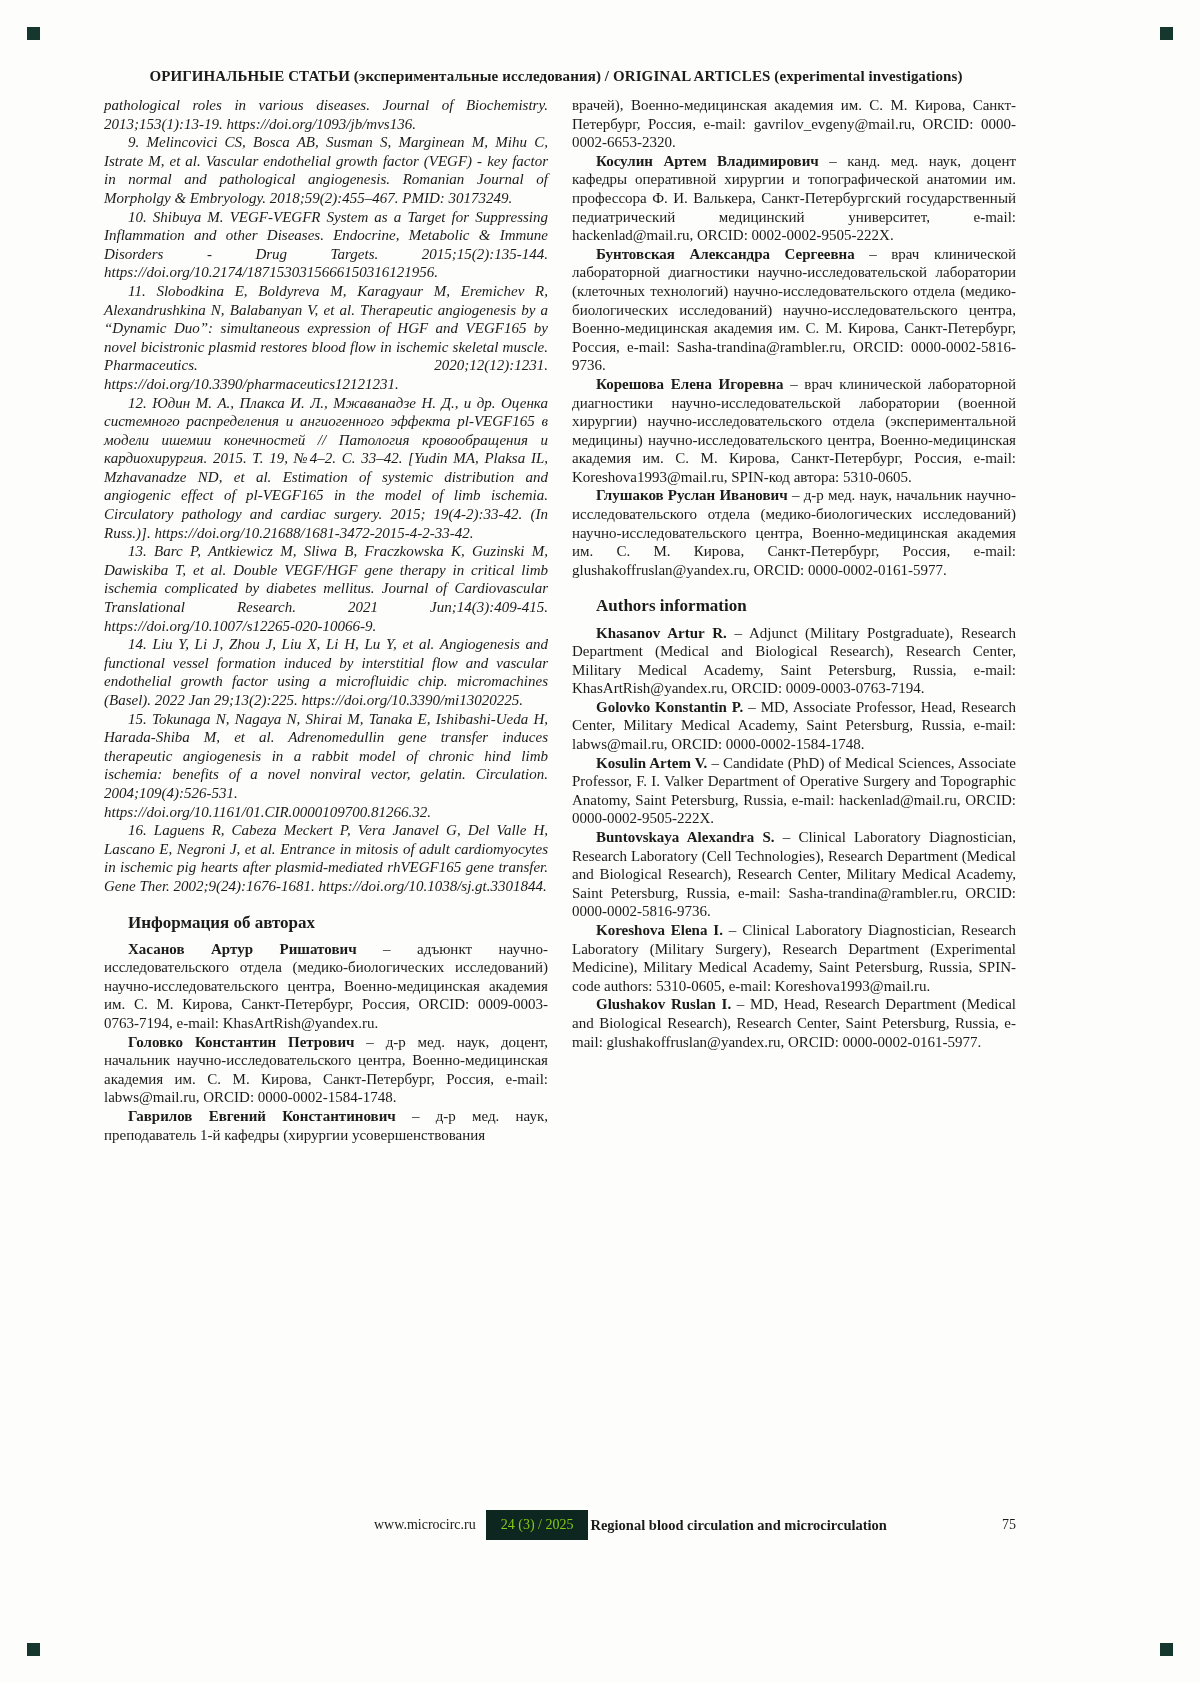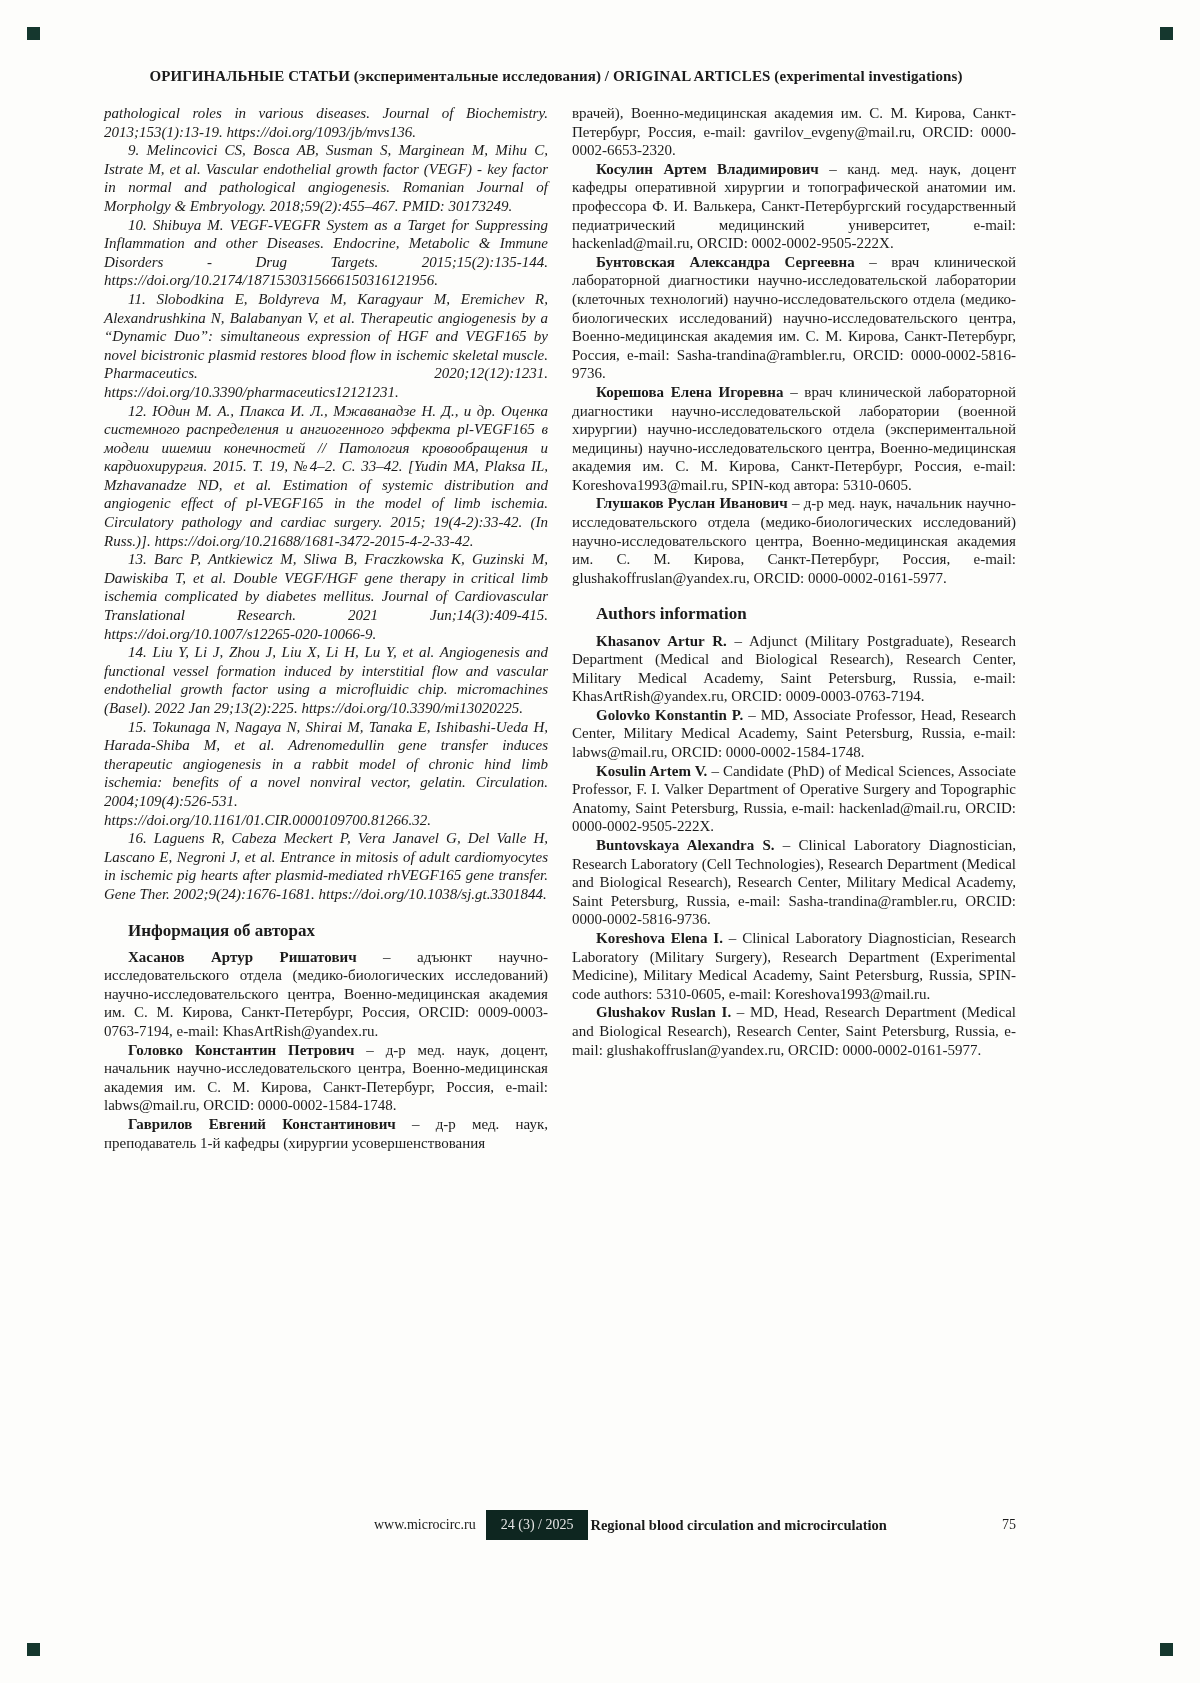--- a/index.html
+++ b/index.html
@@ -17,21 +17,21 @@
   .c-bl{ left:27px; bottom:27px; }
   .c-br{ right:27px; bottom:27px; }
 
   .header {
     position:absolute; top:68px; left:100px; width:912px;
     text-align:center; font-weight:bold; font-size:15px;
     letter-spacing:0.1px;
   }
 
   .content {
-    position:absolute; top:104px; left:104px; width:912px;
+    position:absolute; top:96px; left:104px; width:912px;
     display:flex; gap:24px;
   }
   .col {
     width:444px; font-size:15px; line-height:1.24;
     text-align:justify;
   }
   p { margin:0; }
   .indent { text-indent:24px; }
   .ref { font-style:italic; }
   .heading {
@@ -40,21 +40,21 @@
     font-style:normal;
   }
   .author b { font-weight:bold; }
 
   .footer {
     position:absolute; top:1510px; left:104px; width:912px;
     display:flex; align-items:center; font-size:14px;justify-content:flex-end;
   }
   .footer-url { margin-left:270px; }
   .footer-box {
-    background:#0e2620; color:#e5e5e5;
+    background:#0e2620; color:#84cc16;
     padding:7px 15px; margin-left:10px; font-size:14px;
   }
   .footer-title { font-weight:bold; margin-left:2px; font-size:14.5px; }
   .footer-page { margin-left:auto; }
 </style>
 </head>
 <body>
 
 <div class="corner c-tl"></div>
 <div class="corner c-tr"></div>

